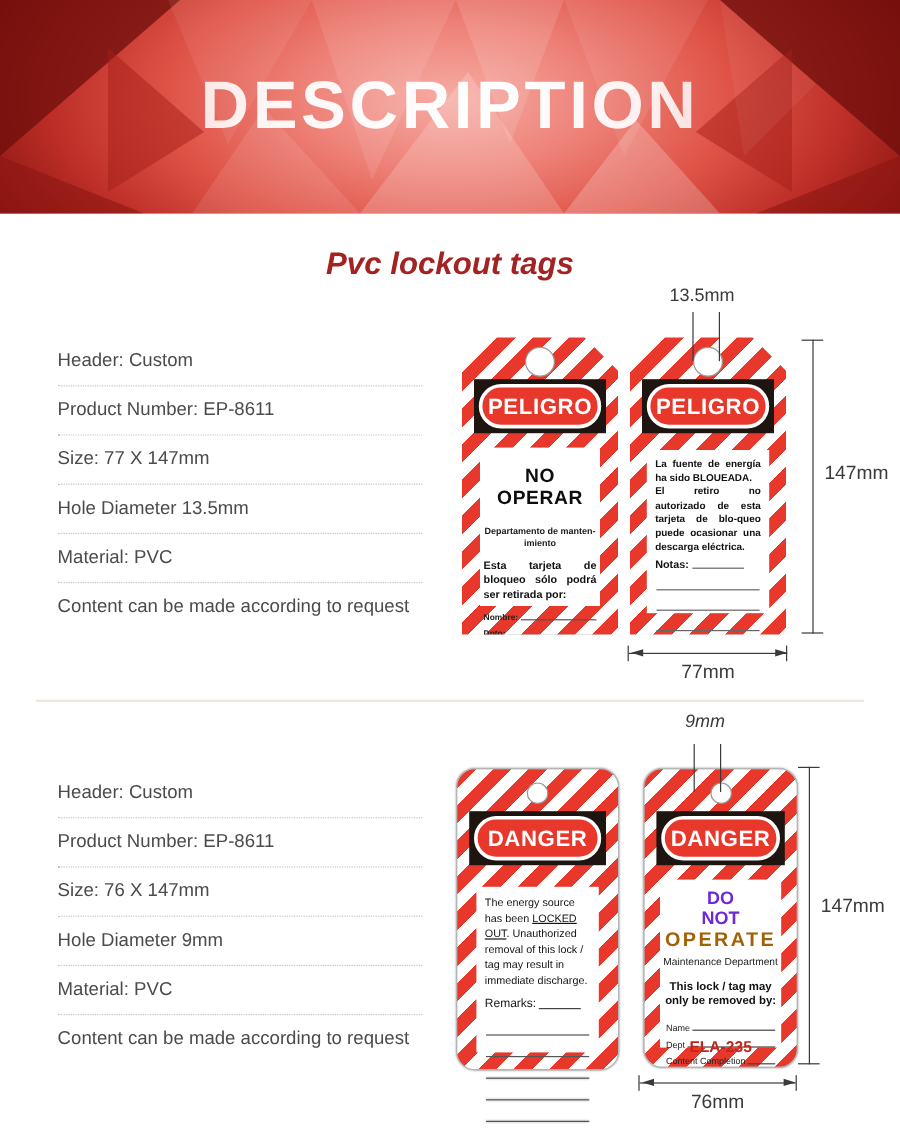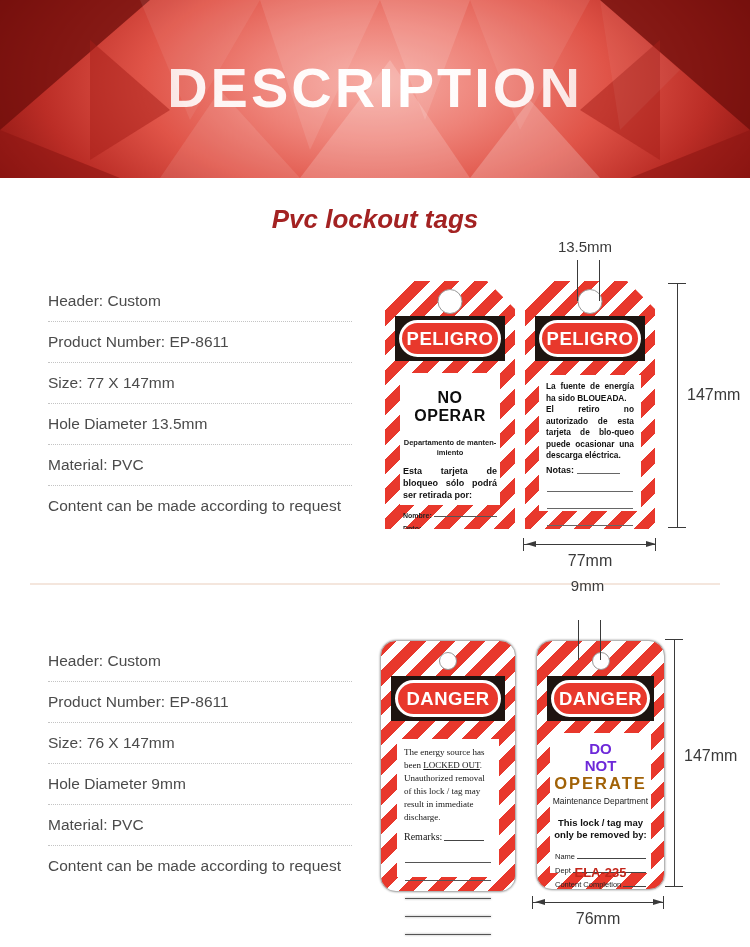--- a/index.html
+++ b/index.html
@@ -65,21 +65,21 @@
   .t1-fields{margin:5px 3px 0;}
   .f-row{display:flex;align-items:flex-end;height:13px;font-size:7px;font-weight:bold;color:#222;}
   .f-line{flex:1;border-bottom:1px solid #555;margin:0 0 2px 2px;}
   
   .c2{left:14px;right:14px;top:94px;bottom:18px;padding:6px 7px;box-sizing:border-box;}
   .t2-para{font-size:8.3px;font-weight:bold;line-height:11.5px;text-align:justify;color:#111;}
   .t2-notes{display:flex;align-items:flex-end;margin-top:3px;font-size:9px;font-weight:bold;color:#111;}
   .t2-notes .nline{flex:1;border-bottom:1px solid #666;margin:0 14px 1px 3px;}
   .t2-line{height:16px;border-bottom:1px solid #666;margin:0 1px;}
   
-  .c3{left:16px;right:16px;top:98px;bottom:14px;padding:7px;box-sizing:border-box;font-family:Liberation Serif, serif;}
+  .c3{left:16px;right:16px;top:98px;bottom:14px;padding:7px;box-sizing:border-box;}
   .t3-para{font-size:9px;line-height:13px;color:#151515;}
   .t3-remarks{display:flex;align-items:flex-end;margin-top:7px;font-size:10px;color:#151515;}
   .t3-remarks .nline{flex:1;border-bottom:1px solid #444;margin:0 8px 1px 2px;}
   .t3-line{height:17px;border-bottom:1px solid #555;margin:0 1px;}
   .t3-line.first{margin-top:3px;}
   
   .c4{left:13px;right:13px;top:92px;bottom:16px;padding-top:7px;box-sizing:border-box;text-align:center;}
   .t4-t1,.t4-t2{font-size:15px;font-weight:bold;line-height:17px;color:#6d28d9;}
   .t4-t3{font-size:16.5px;font-weight:bold;line-height:19px;letter-spacing:2px;color:#a16207;}
   .t4-sub{margin-top:3px;font-size:8.5px;color:#1a1a1a;}
@@ -259,21 +259,21 @@
         </div>
       <div class="f-row">
           <span>Content Completion</span>
           <span class="f-line"></span>
         </div>
     </div>
   </div>
   <div class="t4-code">ELA-235</div>
 </div>
 
-<div class="anno dim-label" style="left:550px;top:577px;width:75px;">9mm</div>
+<div class="anno dim-label" style="left:550px;top:593px;width:75px;font-style:italic;">9mm</div>
 <div class="anno vline" style="left:578px;top:620px;height:40px;"></div>
 <div class="anno vline" style="left:600px;top:620px;height:40px;"></div>
 <div class="anno vline" style="left:674px;top:639px;height:248px;"></div>
 <div class="anno hline" style="left:665px;top:639px;width:18px;"></div>
 <div class="anno hline" style="left:665px;top:886px;width:18px;"></div>
 <div class="anno dim-label dim-label-big" style="left:684px;top:747px;width:58px;text-align:left;">147mm</div>
 <div class="anno hline" style="left:533px;top:902px;width:130px;"></div>
 <div class="anno vline" style="left:532px;top:896px;height:13px;"></div>
 <div class="anno vline" style="left:663px;top:896px;height:13px;"></div>
 <div class="anno arrL" style="left:535px;top:899px;"></div>

